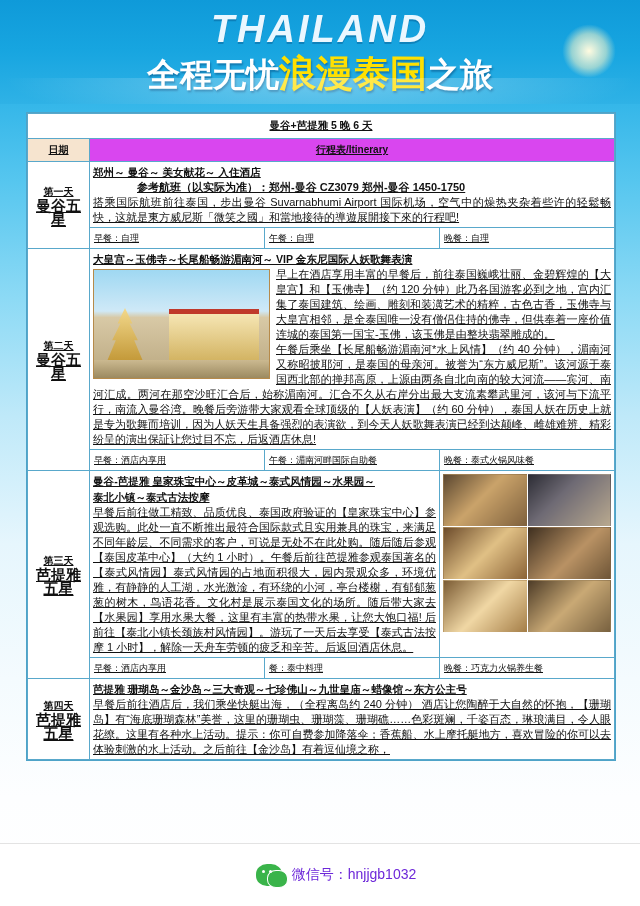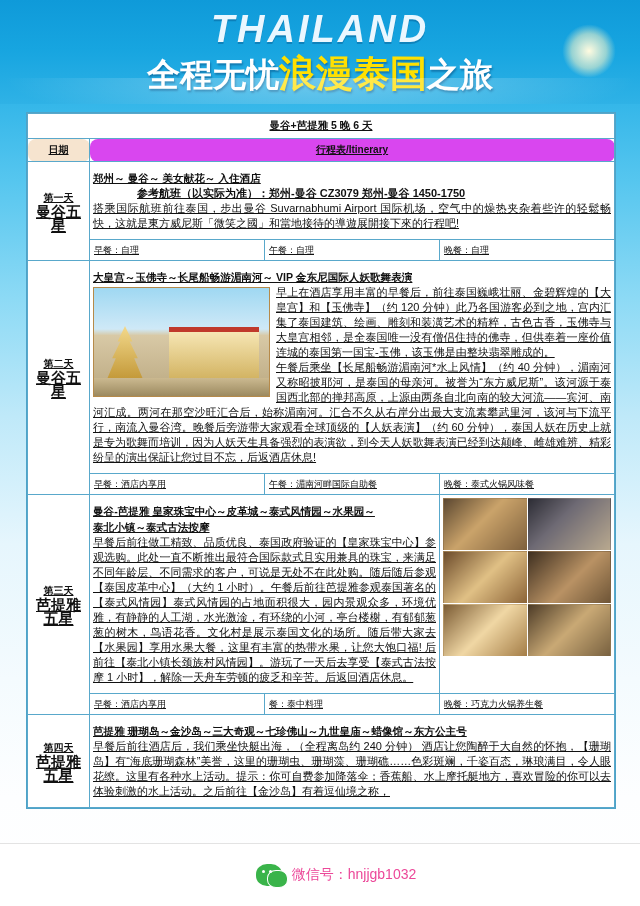--- a/index.html
+++ b/index.html
@@ -48,27 +48,27 @@
   
   .sheet{
     position:absolute;left:26px;top:112px;width:588px;
     border:1px solid #4ea3c8;
     background:#ffffff;
     font-size:9.3px;
     color:#111;
     text-decoration:underline;
   }
   table{border-collapse:collapse;width:100%;table-layout:fixed;}
-  td{border:1px solid #59a8cb;vertical-align:top;padding:8px 3px;}
+  td{border:1px solid #59a8cb;vertical-align:top;padding:2px 3px;}
   .c-date{width:62px;text-align:center;vertical-align:middle;font-weight:bold;}
   .row-title td{
     text-align:center;font-weight:bold;font-size:10.5px;padding:5px 0;
     background:#ffffff;
   }
-  .row-head td{text-align:center;font-weight:bold;font-size:10px;padding:4px 0;border-radius:8px;}
+  .row-head td{text-align:center;font-weight:bold;font-size:10px;padding:4px 0;}
   .hd-date{background:#f6e4cf;}
   .hd-itin{background:#d946ef;}
   .big{font-size:10.6px;font-weight:bold;line-height:16px;}
   .mid{font-size:11px;font-weight:bold;line-height:15px;margin-left:44px;}
   .body-t{font-size:11px;line-height:15px;text-align:justify;}
   .meal td{height:16px;vertical-align:middle;font-size:9px;padding:2px 4px;}
   .meal .m{white-space:nowrap;}
   .day-label{font-size:10px;line-height:15px;}
   .day-sub{font-size:15px;line-height:14px;}
   
@@ -102,21 +102,21 @@
   .imgcell{width:168px;padding:2px !important;}
   
   .footer{
     position:absolute;left:0;right:0;bottom:0;height:62px;
     background:#ffffff;
     display:flex;align-items:center;justify-content:center;
     border-top:1px solid #e3e3e3;
   }
   .wx{
     display:flex;align-items:center;gap:10px;
-    font-size:14px;color:#ec4899;padding-left:32px;
+    font-size:14px;color:#6d28d9;padding-left:32px;
   }
   .wx-icon{
     width:26px;height:22px;border-radius:11px/10px;background:#3ab44a;position:relative;display:inline-block;
   }
   .wx-icon:before{
     content:"";position:absolute;right:-6px;bottom:-2px;width:19px;height:16px;border-radius:9px/8px;background:#3ab44a;border:1.5px solid #fff;
   }
   .wx-icon i{position:absolute;top:6px;left:6px;width:3px;height:3px;background:#fff;border-radius:50%;box-shadow:7px 0 0 #fff;}
   .sun{
     position:absolute;right:24px;top:24px;width:54px;height:54px;border-radius:50%;

